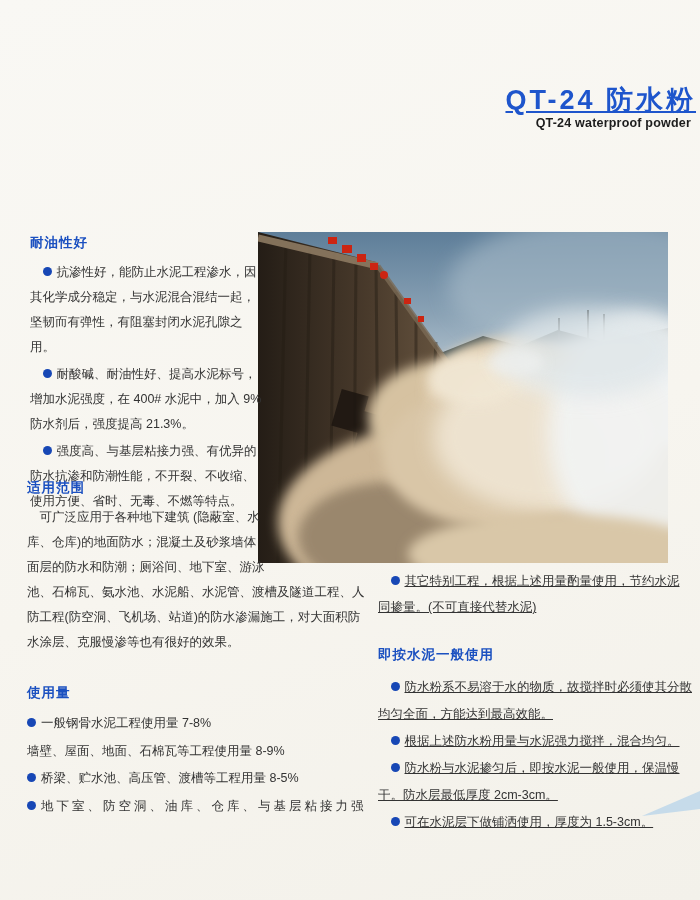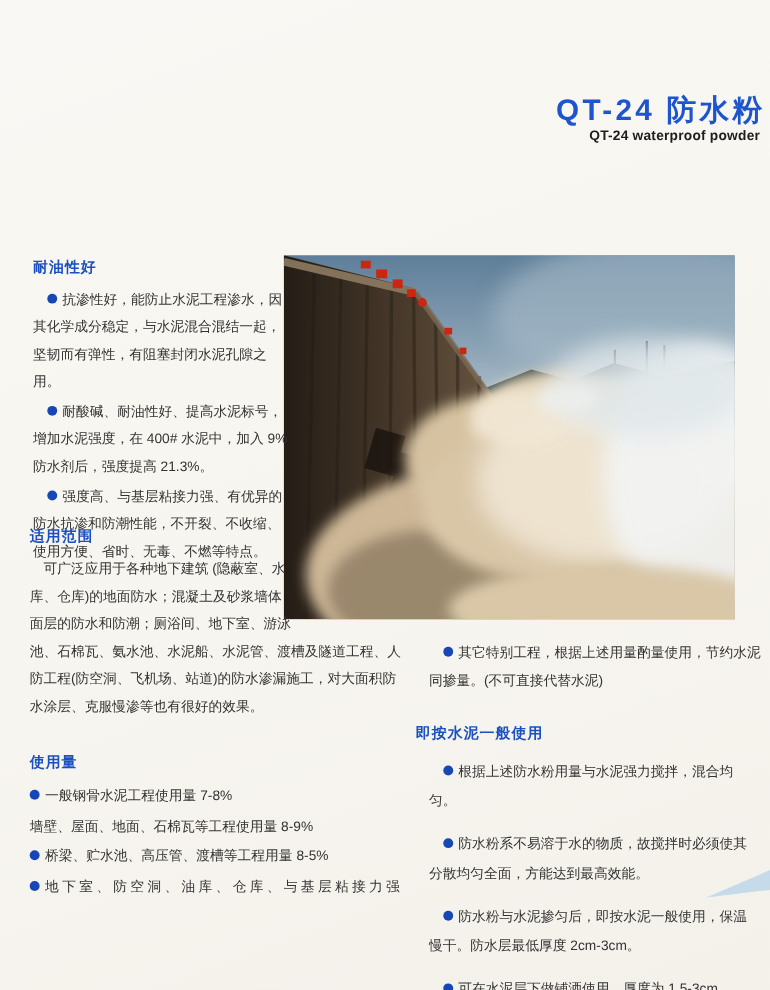--- a/index.html
+++ b/index.html
@@ -5,21 +5,21 @@
   html,body{margin:0;padding:0;background:#ffffff;}
   .page{
     position:relative;width:700px;height:900px;overflow:hidden;
     background:linear-gradient(160deg,#f9f8f4 0%,#f7f5ef 55%,#f3f1ea 100%);
     font-family:"Liberation Sans","DejaVu Sans",sans-serif;
     color:#333;
   }
   .title-cn{
     position:absolute;top:82px;right:4px;
     font-size:27px;font-weight:bold;color:#1e55cc;
-    letter-spacing:3px;white-space:nowrap;
+    letter-spacing:3px;white-space:nowrap;text-decoration:underline;
   }
   .title-en{
     position:absolute;top:116px;right:9px;
     font-size:12.5px;font-weight:bold;color:#1d1d1d;letter-spacing:.2px;
   }
   .photo{
     position:absolute;left:258px;top:232px;width:410px;height:331px;
     margin:0;overflow:hidden;background:#8aa2b5;
   }
   .heading{
@@ -37,21 +37,21 @@
   .sec-overview{left:30px;top:234px;width:232px;}
   .sec-scope{left:27px;top:479px;width:342px;}
   .scope-spacer{float:right;width:104px;height:54px;}
   .sec-scope .body{margin:0;}
   .sec-dosage{left:27px;top:684px;width:352px;}
   .d-item{font-size:12.5px;line-height:27.5px;white-space:nowrap;}
   .d-item.spread{letter-spacing:3px;}
   .col-right{position:absolute;left:378px;top:568px;width:316px;}
   .col-right .note{width:304px;margin:0;}
   .col-right .usage-h{margin:26px 0 10px 0;}
-  .col-right .body{margin:12px;}
+  .col-right .body{margin:0;text-decoration:underline;}
   .corner-wash{position:absolute;right:0;top:789px;}
 </style>
 </head>
 <body>
 
 <div class="page">
 
   <div class="title-cn">QT-24 防水粉</div>
   <div class="title-en">QT-24 waterproof powder</div>
 
@@ -142,22 +142,22 @@
     <h2 class="heading">使用量</h2>
     <div class="d-item"><span class="dot"></span><span>一般钢骨水泥工程使用量 7-8%</span></div>
     <div class="d-item"><span>墙壁、屋面、地面、石棉瓦等工程使用量 8-9%</span></div>
     <div class="d-item"><span class="dot"></span><span>桥梁、贮水池、高压管、渡槽等工程用量 8-5%</span></div>
     <div class="d-item spread"><span class="dot"></span><span>地下室、防空洞、油库、仓库、与基层粘接力强</span></div>
   </section>
 
   <section class="col-right">
     <p class="body lh26 note"><span class="dot"></span><span>其它特别工程，根据上述用量酌量使用，节约水泥同掺量。(不可直接代替水泥)</span></p>
     <h2 class="heading usage-h">即按水泥一般使用</h2>
+    <p class="body lh27"><span class="dot"></span><span>防水粉系不易溶于水的物质，故搅拌时必须使其分散均匀全面，方能达到最高效能。</span></p>
     <p class="body lh27"><span class="dot"></span><span>根据上述防水粉用量与水泥强力搅拌，混合均匀。</span></p>
-    <p class="body lh27"><span class="dot"></span><span>防水粉系不易溶于水的物质，故搅拌时必须使其分散均匀全面，方能达到最高效能。</span></p>
     <p class="body lh27"><span class="dot"></span><span>防水粉与水泥掺匀后，即按水泥一般使用，保温慢干。防水层最低厚度 2cm-3cm。</span></p>
     <p class="body lh27"><span class="dot"></span><span>可在水泥层下做铺洒使用，厚度为 1.5-3cm。</span></p>
   </section>
 
   <svg class="corner-wash" width="58" height="32" viewBox="0 0 58 32">
     <polygon points="58,2 0,27 58,20" fill="#bdd7ea" opacity="0.85"></polygon>
   </svg>
 
 </div>
 

